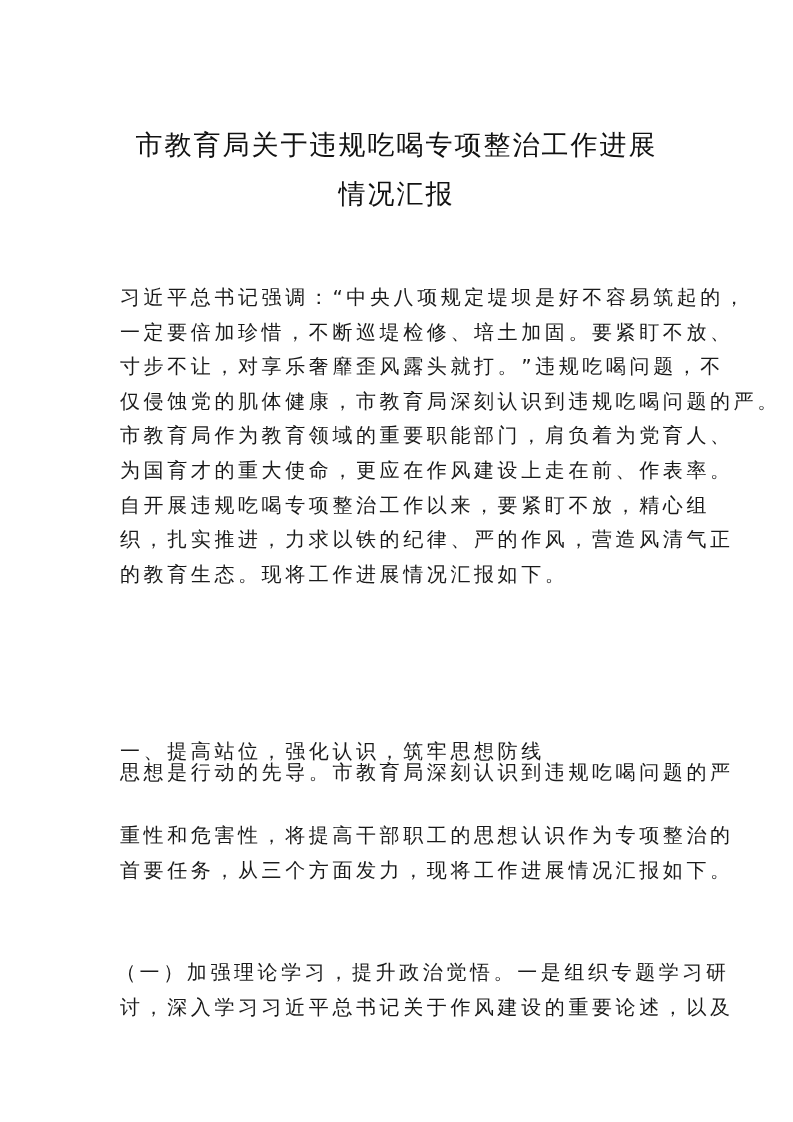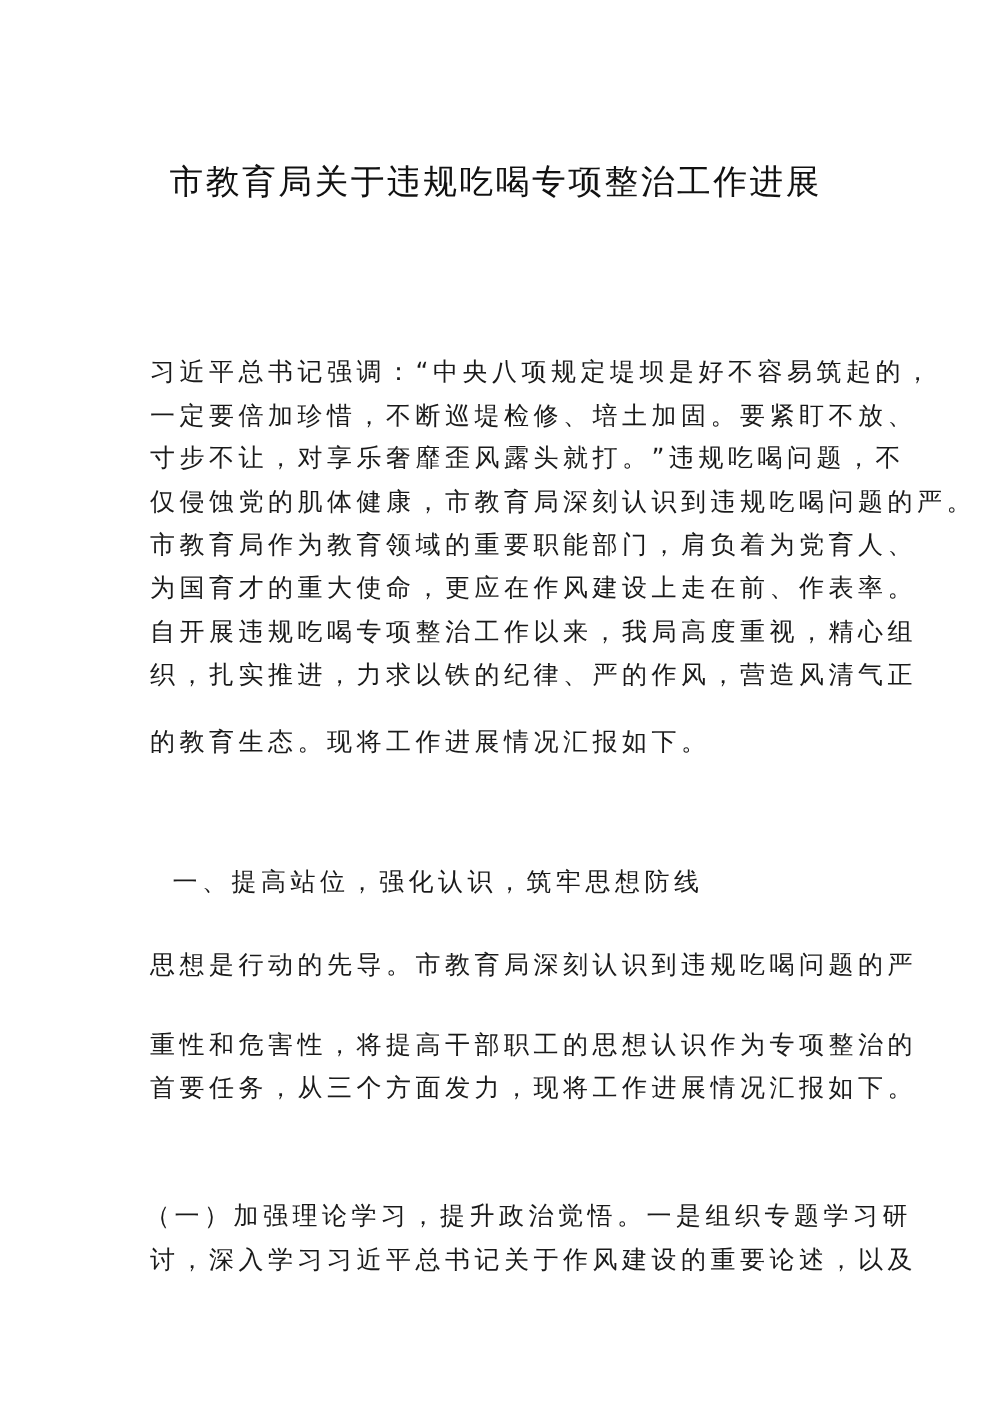--- a/index.html
+++ b/index.html
@@ -10,35 +10,36 @@
                 font-size: 27px; letter-spacing: 2px; color: #111; white-space: nowrap; }
   .line { position: absolute; left: 120px; font-size: 20px; letter-spacing: 3.6px;
           white-space: nowrap; color: #1a1a1a; line-height: 1; }
 </style>
 </head>
 <body>
 
 <div class="page">
 
   <div class="title-line" style="top:127px;">市教育局关于违规吃喝专项整治工作进展</div>
+  <div class="title-line" style="top:176px;">情况汇报</div>
 
   <div>
     <div class="line" style="top:287px;">习近平总书记强调：“中央八项规定堤坝是好不容易筑起的，</div>
     <div class="line" style="top:322px;">一定要倍加珍惜，不断巡堤检修、培土加固。要紧盯不放、</div>
     <div class="line" style="top:356px;">寸步不让，对享乐奢靡歪风露头就打。”违规吃喝问题，不</div>
     <div class="line" style="top:391px;">仅侵蚀党的肌体健康，市教育局深刻认识到违规吃喝问题的严。</div>
     <div class="line" style="top:425px;">市教育局作为教育领域的重要职能部门，肩负着为党育人、</div>
     <div class="line" style="top:460px;">为国育才的重大使命，更应在作风建设上走在前、作表率。</div>
-    <div class="line" style="top:495px;">自开展违规吃喝专项整治工作以来，我局高度重视，精心组</div>
+    <div class="line" style="top:495px;">自开展违规吃喝专项整治工作以来，要紧盯不放，精心组</div>
     <div class="line" style="top:529px;">织，扎实推进，力求以铁的纪律、严的作风，营造风清气正</div>
-    <div class="line" style="top:584px;font-family:Liberation Serif, serif;">的教育生态。现将工作进展情况汇报如下。</div>
+    <div class="line" style="top:564px;">的教育生态。现将工作进展情况汇报如下。</div>
   </div>
 
   <div>
-    <div class="line" style="top:695px;margin-left:18px;">一、提高站位，强化认识，筑牢思想防线</div>
+    <div class="line" style="top:741px;">一、提高站位，强化认识，筑牢思想防线</div>
   </div>
 
   <div>
     <div class="line" style="top:764px;font-family:Liberation Mono, monospace;">思想是行动的先导。市教育局深刻认识到违规吃喝问题的严</div>
     <div class="line" style="top:825px;">重性和危害性，将提高干部职工的思想认识作为专项整治的</div>
     <div class="line" style="top:860px;">首要任务，从三个方面发力，现将工作进展情况汇报如下。</div>
   </div>
 
   <div>
     <div class="line" style="top:962px; left:116px;">（一）加强理论学习，提升政治觉悟。一是组织专题学习研</div>

